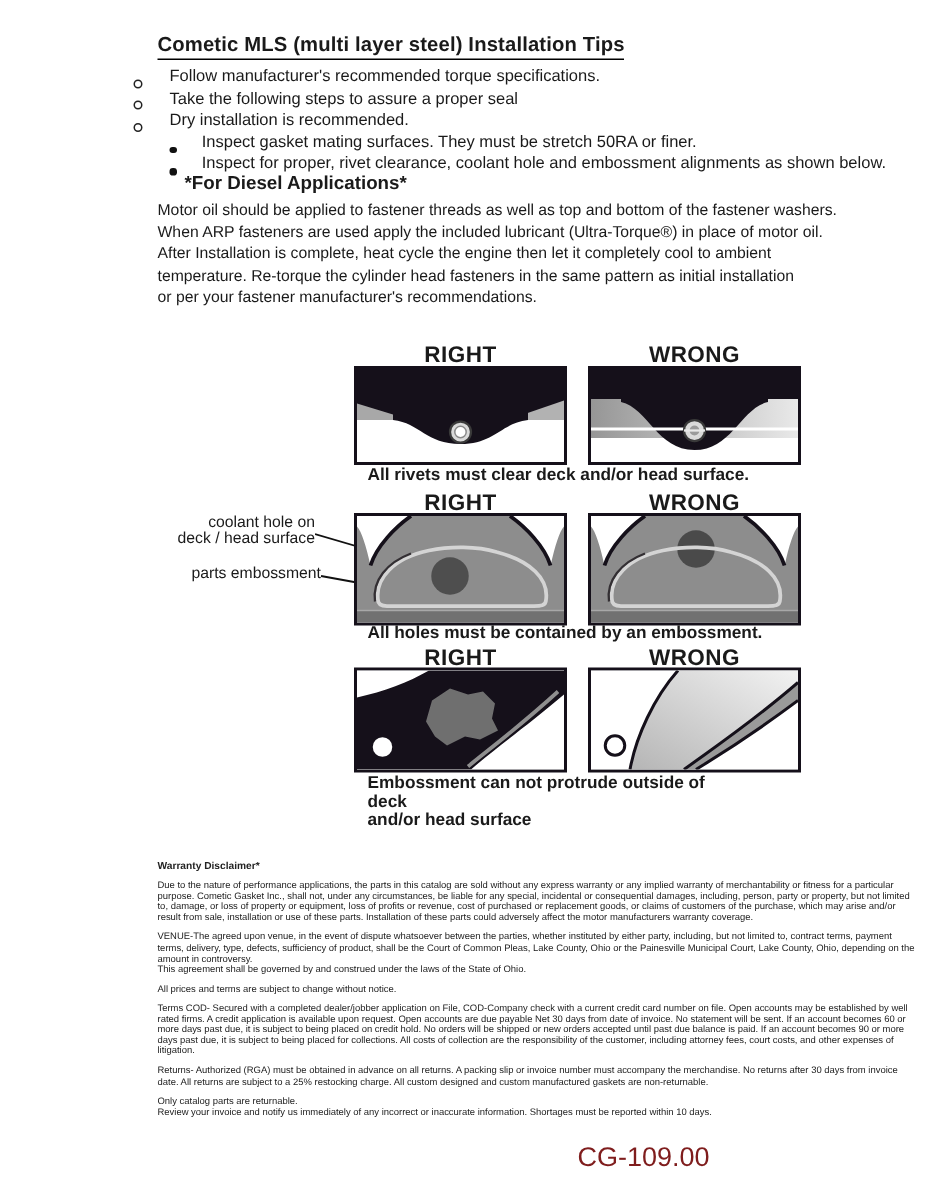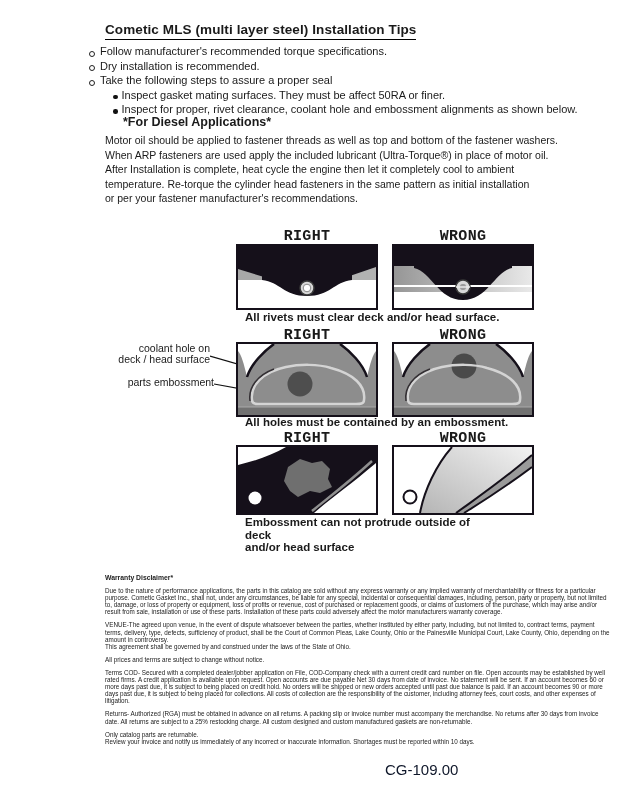--- a/index.html
+++ b/index.html
@@ -4,63 +4,63 @@
 <style>
   html,body{margin:0;padding:0;background:#fff;}
   #page{position:relative;width:618px;height:800px;background:#ffffff;overflow:hidden;
         font-family:"Liberation Sans", sans-serif;color:#1a1a1a;}
   .pre{white-space:pre-line;}
   
   .title{position:absolute;left:105px;top:22px;font-size:13.5px;font-weight:bold;
          border-bottom:1.6px solid #000;padding-bottom:2px;letter-spacing:.1px;}
   
   .bullets{position:absolute;left:89px;top:44px;font-size:11px;}
-  .brow{display:flex;align-items:center;line-height:14.5px;}
+  .brow{display:flex;align-items:flex-end;line-height:14.5px;gap:13px;}
   .odot{flex:0 0 auto;width:4px;height:4px;border:1px solid #222;border-radius:50%;
         margin:4.5px 5px 0 0;}
   .fdot{flex:0 0 auto;width:4.5px;height:4.5px;background:#111;border-radius:50%;
         margin:4.5px 4px 0 0;}
   .subrow{margin-left:24px;}
   
   .dheading{position:absolute;left:123px;top:115px;font-size:12.5px;font-weight:bold;}
   .dpara{position:absolute;left:105px;width:460px;font-size:10.5px;line-height:14.5px;}
   
-  .dg-label{position:absolute;width:142px;text-align:center;font-size:15px;font-weight:bold;letter-spacing:.3px;font-family:Liberation Mono, monospace;}
+  .dg-label{position:absolute;width:142px;text-align:center;font-size:15px;font-weight:bold;letter-spacing:.3px;}
   .dg-box{position:absolute;width:138px;border:2px solid #15101a;background:#fff;line-height:0;}
   .dg-caption{position:absolute;left:245px;font-size:11.5px;font-weight:bold;line-height:12.5px;}
   .ann{position:absolute;text-align:right;font-size:10.5px;line-height:10.5px;}
   
   .disc{position:absolute;left:105px;top:574px;width:505px;font-size:6.3px;line-height:7.1px;color:#222;}
   .disc h4{margin:0 0 6px 0;font-size:6.8px;}
   .disc p{margin:0 0 6px 0;}
-  .pagecode{position:absolute;left:385px;top:761px;font-size:15px;color:#0f172a;}
+  .pagecode{position:absolute;left:385px;top:761px;font-size:18px;color:#7f1d1d;}
 </style>
 </head>
 <body>
 
 <div id="page">
 
   <div class="title">Cometic MLS (multi layer steel) Installation Tips</div>
 
   <div class="bullets">
     <div class="brow">
       <span class="odot"></span>
       <span>Follow manufacturer's recommended torque specifications.</span>
     </div>
     <div class="brow">
       <span class="odot"></span>
-      <span>Dry installation is recommended.</span>
+      <span>Take the following steps to assure a proper seal</span>
     </div>
     <div class="brow">
       <span class="odot"></span>
-      <span>Take the following steps to assure a proper seal</span>
+      <span>Dry installation is recommended.</span>
     </div>
     <div class="brow subrow">
       <span class="fdot"></span>
-      <span>Inspect gasket mating surfaces.  They must be affect 50RA or finer.</span>
+      <span>Inspect gasket mating surfaces.  They must be stretch 50RA or finer.</span>
     </div>
     <div class="brow subrow">
       <span class="fdot"></span>
       <span>Inspect for proper, rivet clearance, coolant hole and embossment alignments as shown below.</span>
     </div>
   </div>
 
   <div class="dheading">*For Diesel Applications*</div>
   <div class="dpara pre" style="top:133px;">Motor oil should be applied to fastener threads as well as top and bottom of the fastener washers.
 When ARP fasteners are used apply the included lubricant (Ultra-Torque®) in place of motor oil.</div>

